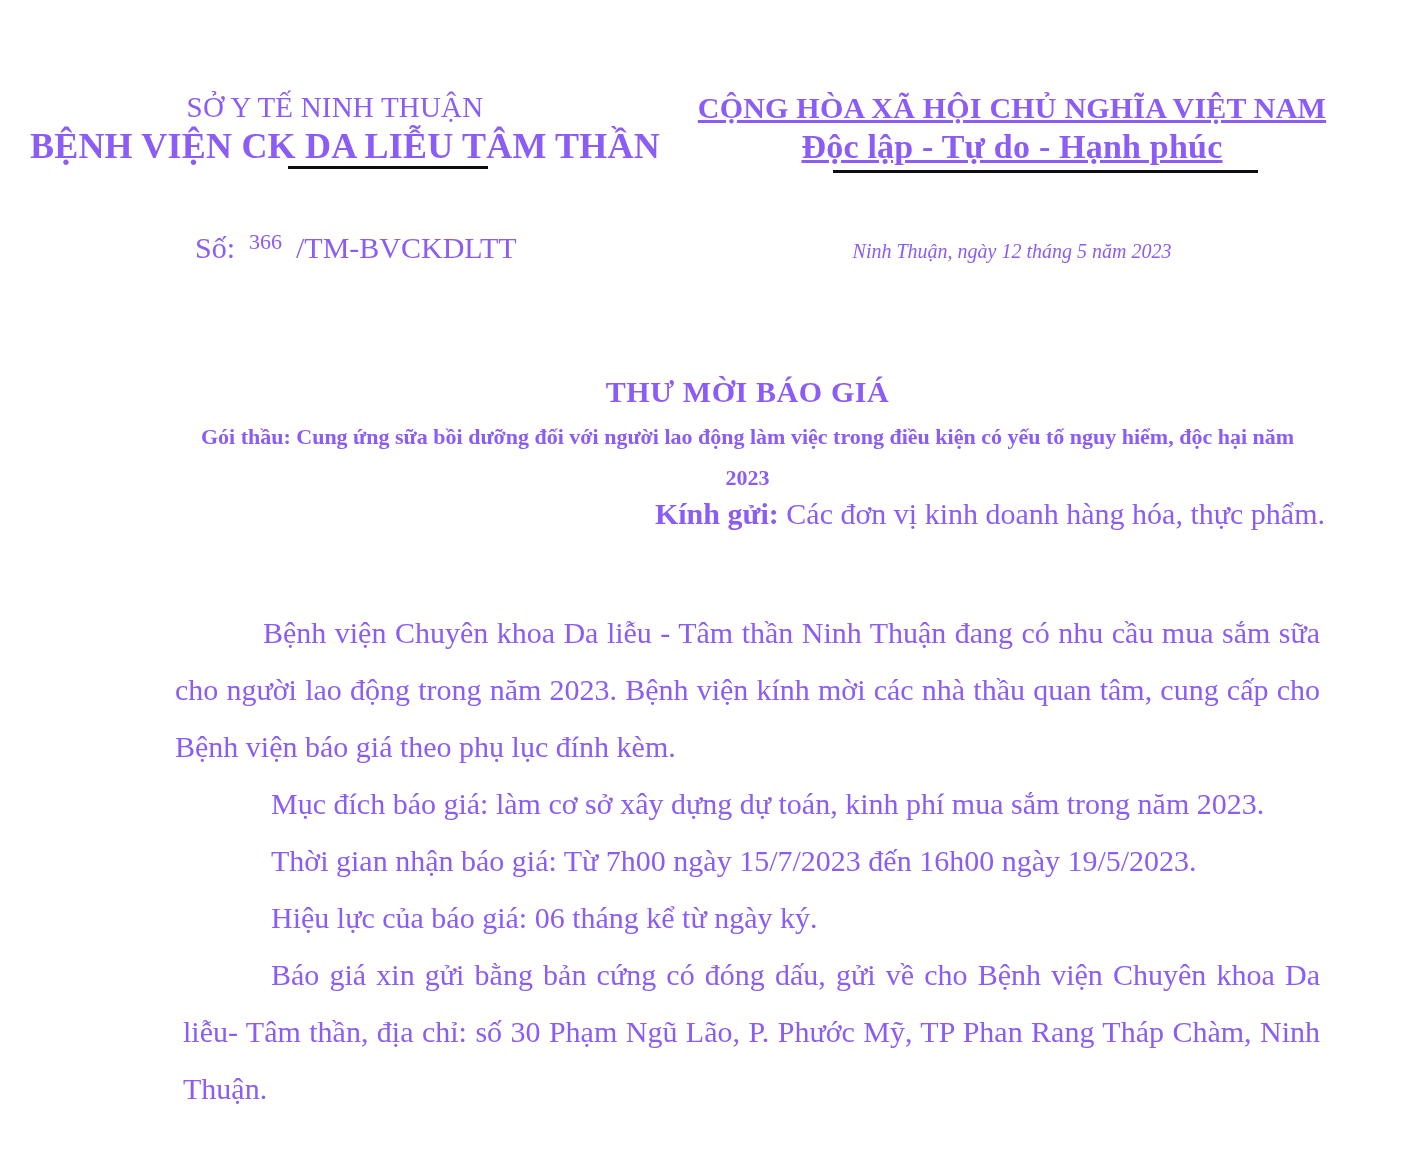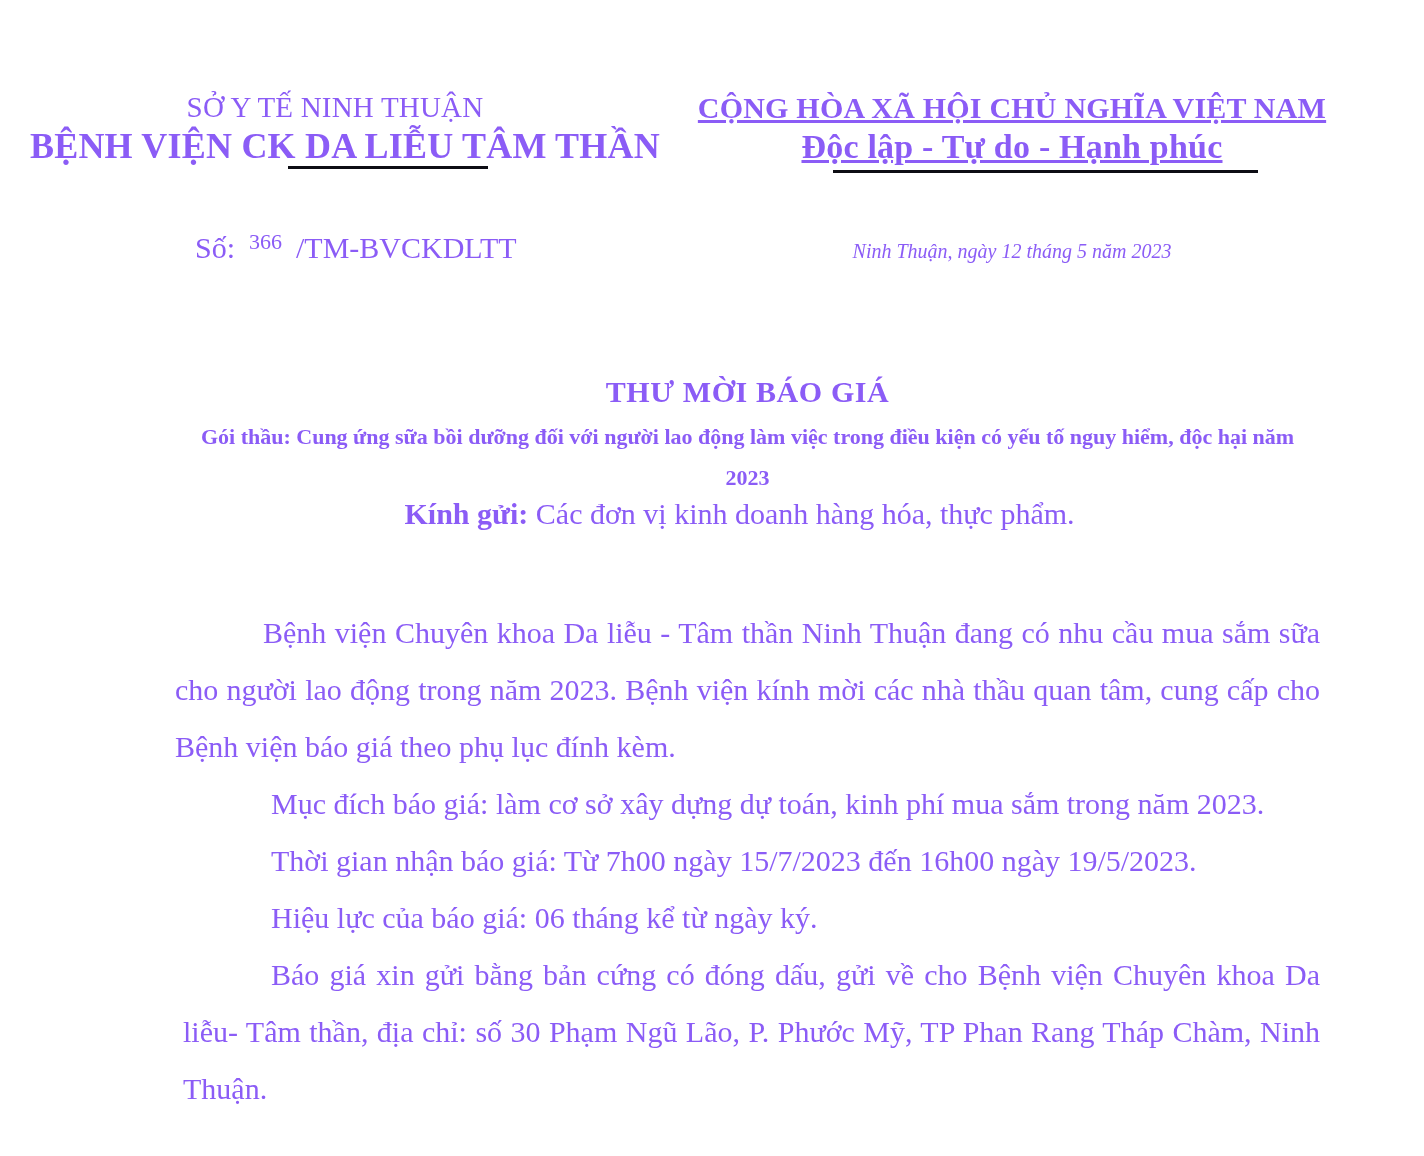--- a/index.html
+++ b/index.html
@@ -162,23 +162,23 @@
     font-size: 22px;
     line-height: 41px;
     font-weight: bold;
     margin-top: 4px;
     padding: 0 6px;
   }
 
   .recipient {
     position: absolute;
     top: 494px;
-    left: 167px;
+    left: 180px;
     width: 1145px;
-    text-align: center;
+    text-align: right;
     font-size: 30px;
     line-height: 40px;
   }
 
   .recipient b {
     font-weight: bold;
   }
 
   
   .body-block {

